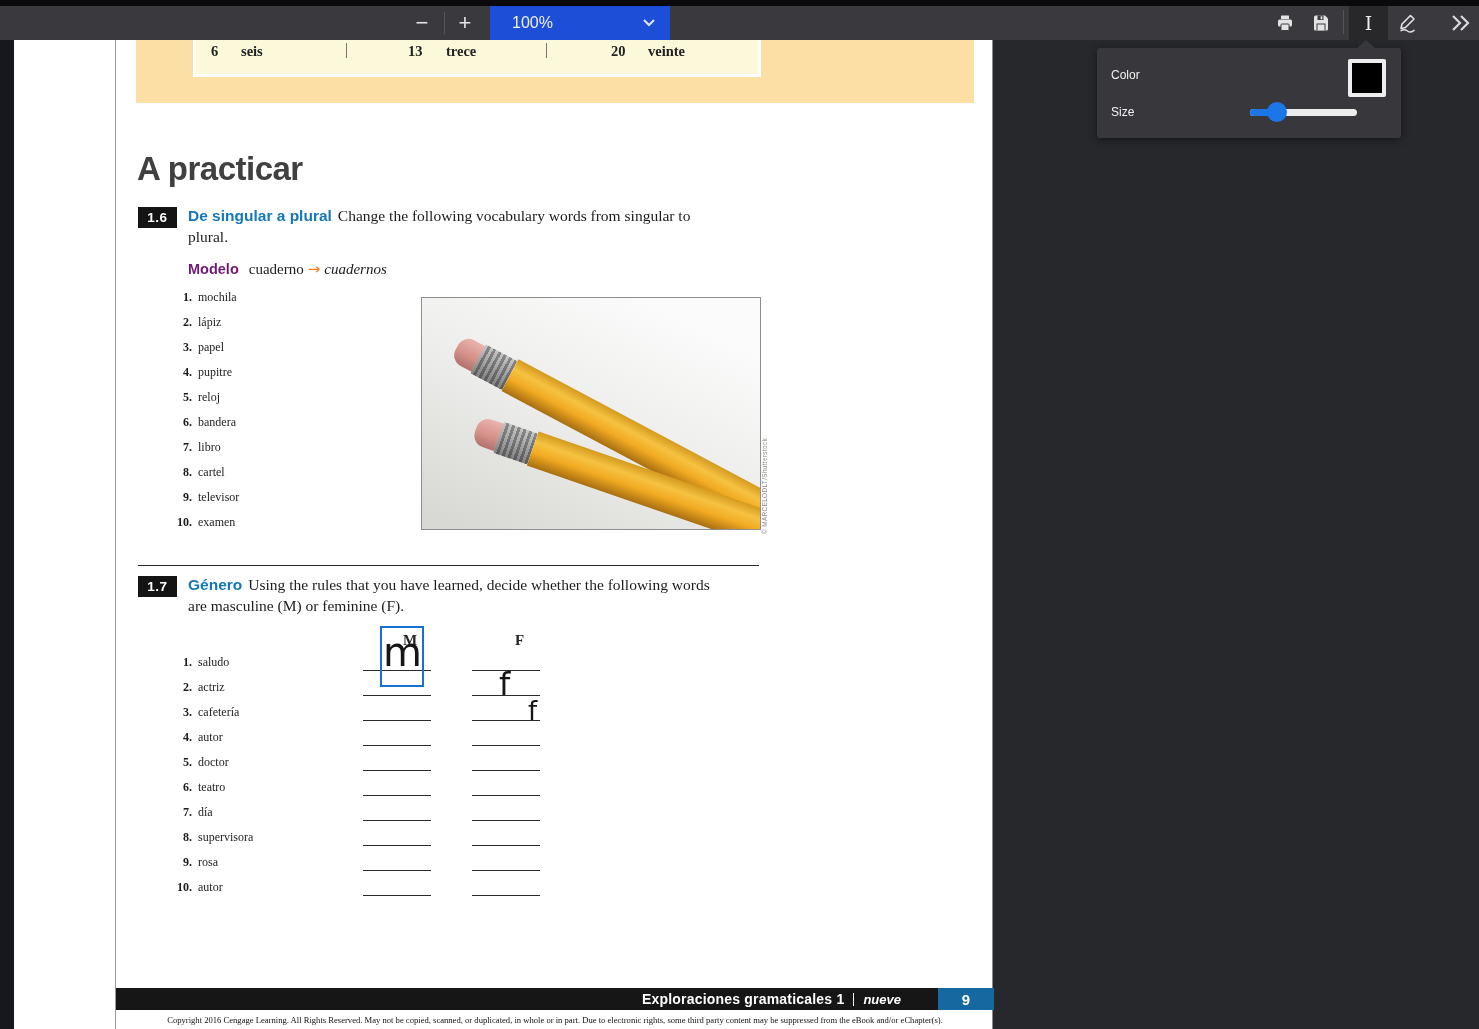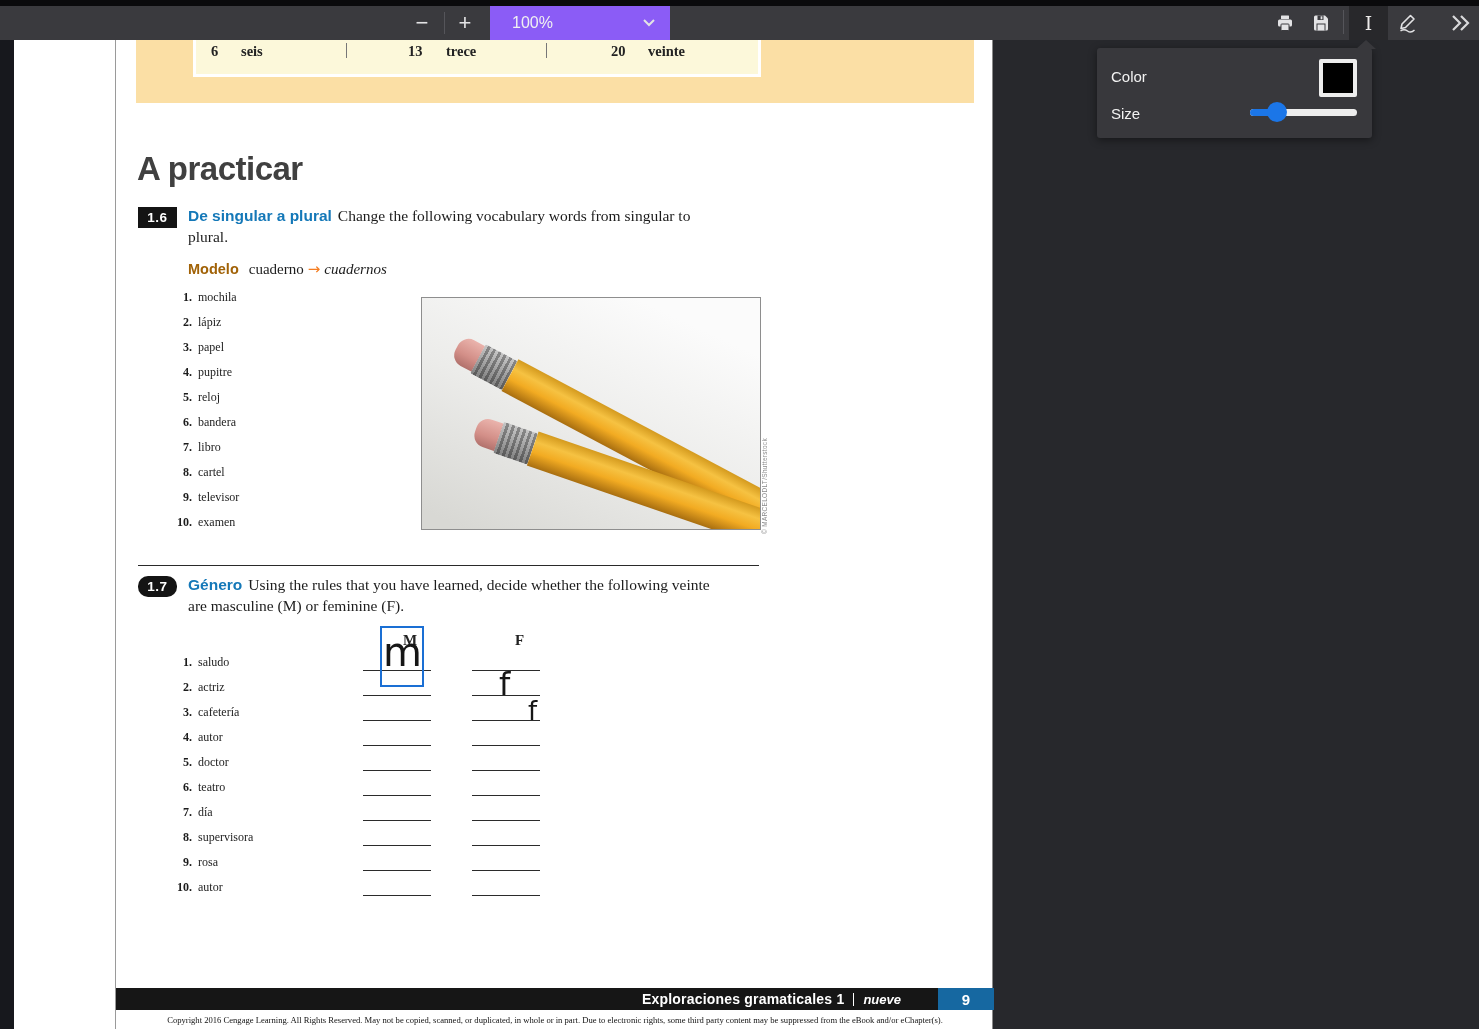--- a/index.html
+++ b/index.html
@@ -9,35 +9,35 @@
     -webkit-font-smoothing:antialiased;
   }
   
   .toolbar{position:absolute;left:0;top:0;width:1479px;height:40px;background:#3a3a3e;z-index:50;}
   .toolbar::before{content:"";position:absolute;left:0;top:0;width:100%;height:6px;background:#0a0a0c;}
   .tb-btn{position:absolute;top:6px;height:34px;display:flex;align-items:center;justify-content:center;
     color:#e3e3e5;cursor:pointer;}
   .tb-minus{left:405px;width:34px;font-size:22px;}
   .tb-plus{left:448px;width:34px;font-size:22px;}
   .tb-sep{position:absolute;left:444px;top:12px;width:1px;height:22px;background:#55555a;}
-  .zoom-dd{position:absolute;left:490px;top:6px;width:180px;height:34px;background:#8b5cf6;
+  .zoom-dd{position:absolute;left:490px;top:6px;width:180px;height:34px;background:#1d4ed8;
     display:flex;align-items:center;color:#f0f0f1;font-size:16px;cursor:pointer;}
   .zoom-dd .zval{padding-left:22px;}
   .zoom-dd svg{position:absolute;right:14px;top:12px;}
   .tb-icon{position:absolute;top:6px;width:34px;height:34px;display:flex;align-items:center;justify-content:center;cursor:pointer;}
   .tb-print{left:1268px;}
   .tb-save{left:1304px;}
   .tb-sep2{position:absolute;left:1343px;top:10px;width:1px;height:24px;background:#55555a;}
   .tb-text{left:1349px;width:39px;top:6px;height:34px;background:#28282b;
     color:#eceaea;font-family:"DejaVu Serif",serif;font-size:19px;}
   .tb-pen{left:1390px;}
   .tb-more{left:1444px;}
   
   .panel{position:absolute;left:1097px;top:48px;width:275px;height:90px;background:#38383c;
-    border-radius:3px;box-shadow:0 2px 8px rgba(0,0,0,.45);z-index:40;color:#f2f2f2;font-size:15px;}
+    border-radius:3px;box-shadow:0 2px 8px rgba(0,0,0,.45);z-index:40;color:#f2f2f2;font-size:12px;padding-left:29px;}
   .panel-caret{position:absolute;left:1356px;top:40px;width:0;height:0;z-index:41;
     border-left:10px solid transparent;border-right:10px solid transparent;border-bottom:9px solid #38383c;}
   .panel .lbl{position:absolute;left:14px;}
   .lbl-color{top:20px;}
   .lbl-size{top:57px;}
   .swatch{position:absolute;right:15px;top:11px;width:30px;height:30px;background:#000;
     border:4px solid #ededed;border-radius:2px;cursor:pointer;}
   .slider{position:absolute;left:153px;top:54px;width:107px;height:20px;cursor:pointer;}
   .slider .track{position:absolute;left:0;top:7px;width:107px;height:7px;background:#ededed;border-radius:4px;}
   .slider .fill{position:absolute;left:0;top:7px;width:28px;height:7px;background:#1b76e8;border-radius:4px;}
@@ -59,28 +59,28 @@
   .nt-n3{left:415px;} .nt-w3{left:452px;}
   .nt-div{position:absolute;top:4px;width:1px;height:15px;background:#777;}
   .nt-d1{left:150px;} .nt-d2{left:350px;}
   
   .heading{position:absolute;left:21px;top:110px;font-family:"Liberation Sans",sans-serif;
     font-weight:bold;font-size:33px;color:#404040;letter-spacing:-.5px;}
   .ex-badge{position:absolute;width:39px;height:21px;background:#141414;color:#fff;
     font-family:"Liberation Sans",sans-serif;font-weight:bold;font-size:13.5px;
     display:flex;align-items:center;justify-content:center;letter-spacing:.5px;}
   .badge-16{left:22px;top:167px;text-align:right;}
-  .badge-17{left:22px;top:536px;border-radius:10px;}
+  .badge-17{left:22px;top:536px;}
   .ex-text{position:absolute;left:72px;width:600px;font-size:15.5px;line-height:21px;}
   .ex16-text{top:165px;}
   .ex17-text{top:534px;}
   .ex-title{font-family:"Liberation Sans",sans-serif;font-weight:bold;font-size:15.5px;color:#1478b8;
     padding-right:6px;}
   .modelo{position:absolute;left:72px;top:220px;font-size:15px;}
-  .modelo .mlabel{font-family:"Liberation Sans",sans-serif;font-weight:bold;color:#a16207;font-size:14.5px;padding-right:10px;}
+  .modelo .mlabel{font-family:"Liberation Sans",sans-serif;font-weight:bold;color:#701a75;font-size:14.5px;padding-right:10px;}
   .modelo .arrow{color:#f47c20;font-family:"DejaVu Sans",sans-serif;padding:0 4px;}
   .modelo .mto{font-style:italic;}
   
   .list{position:absolute;left:34px;font-size:12px;}
   .list16{top:245px;}
   .list17{top:610px;}
   .lrow{position:relative;height:25px;line-height:25px;white-space:nowrap;}
   .lnum{display:inline-block;width:42px;text-align:right;font-weight:bold;}
   .lword{padding-left:6px;}
   .blank{position:absolute;bottom:4px;width:68px;border-bottom:1.4px solid #2b2b2b;height:1px;}
@@ -236,21 +236,21 @@
       <div class="eraser"></div>
       <div class="ferrule"></div>
       <div class="body"></div>
     </div>
   </div>
   <div class="credit">© MARCELODLT/Shutterstock</div>
 
   <div class="hr-17"></div>
   <div class="ex-badge badge-17">1.7</div>
   <div class="ex-text ex17-text">
-    <span class="ex-title">Género</span><span>Using the rules that you have learned, decide whether the following veinte</span><br>
+    <span class="ex-title">Género</span><span>Using the rules that you have learned, decide whether the following words</span><br>
     <span>are masculine (M) or feminine (F).</span>
   </div>
   <div class="col-hdr hdr-m">M</div>
   <div class="col-hdr hdr-f">F</div>
   <div class="list list17">
       <div class="lrow"><span class="lnum">1.</span><span class="lword">saludo</span><span class="blank blank-m"></span><span class="blank blank-f"></span></div>
       <div class="lrow"><span class="lnum">2.</span><span class="lword">actriz</span><span class="blank blank-m"></span><span class="blank blank-f"></span></div>
       <div class="lrow"><span class="lnum">3.</span><span class="lword">cafetería</span><span class="blank blank-m"></span><span class="blank blank-f"></span></div>
       <div class="lrow"><span class="lnum">4.</span><span class="lword">autor</span><span class="blank blank-m"></span><span class="blank blank-f"></span></div>
       <div class="lrow"><span class="lnum">5.</span><span class="lword">doctor</span><span class="blank blank-m"></span><span class="blank blank-f"></span></div>

